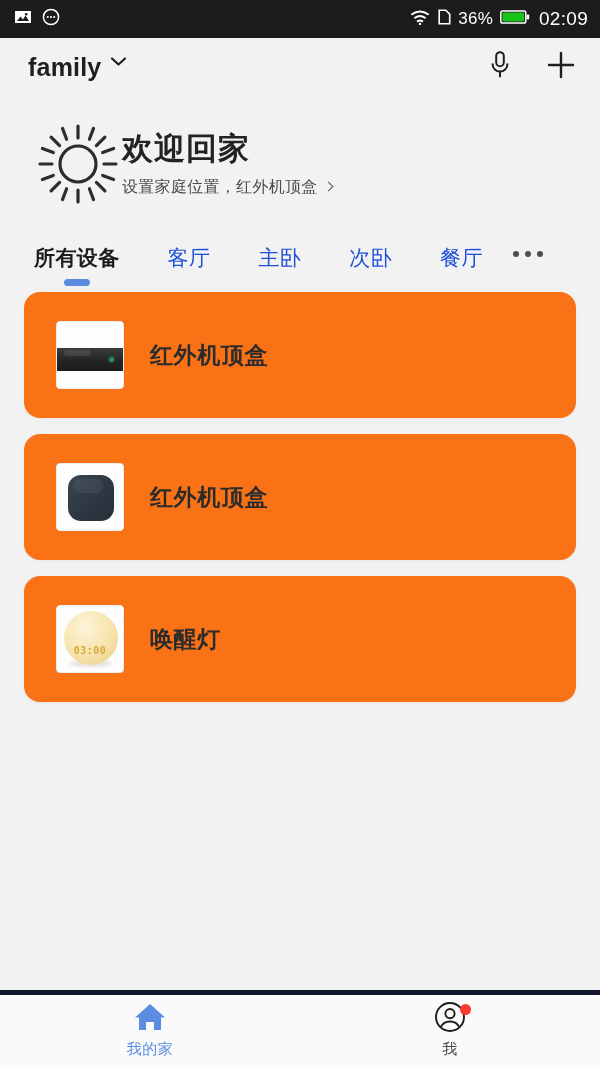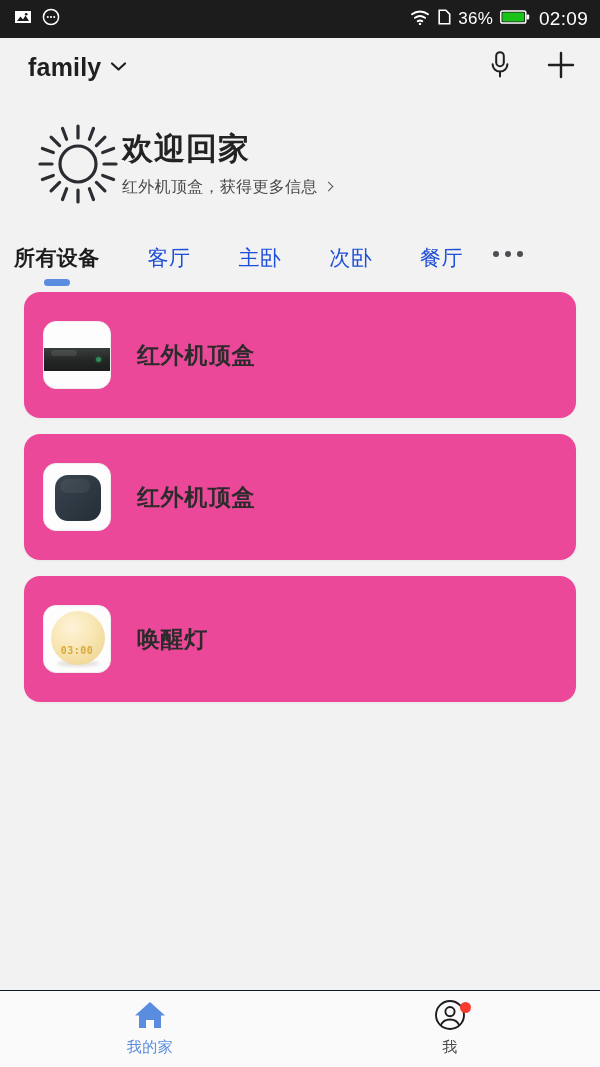--- a/index.html
+++ b/index.html
@@ -52,21 +52,20 @@
   .top-bar {
     height: 58px;
     display: flex;
     align-items: center;
     justify-content: space-between;
     padding: 0 24px 0 28px;
     flex: 0 0 auto;
   }
   .home-select {
     display: flex;
-    align-items: center;
     gap: 9px;
     cursor: pointer;
   }
   .home-name {
     font-size: 25px;
     font-weight: bold;
     color: #1f1f1f;
     letter-spacing: 0.2px;
   }
   .top-actions { display: flex; align-items: center; gap: 34px; }
@@ -103,21 +102,21 @@
     border-right: 1.6px solid #555;
     border-top: 1.6px solid #555;
     transform: rotate(45deg);
     margin-bottom: 1px;
   }
 
   
   .tabs {
     display: flex;
     align-items: flex-start;
-    padding: 30px 0 0 14px;
+    padding: 30px 0 0 34px;
     gap: 0;
     flex: 0 0 auto;
     height: 70px;
   }
   .tab {
     position: relative;
     font-size: 21px;
     color: #1d4ed8;
     letter-spacing: 0.4px;
     margin-right: 48px;
@@ -155,34 +154,34 @@
     display: block;
   }
 
   
   .device-list {
     padding: 8px 24px 0 24px;
     flex: 1 1 auto;
     overflow: hidden;
   }
   .device-card {
-    background: #ec4899;
+    background: #f97316;
     border-radius: 16px;
     height: 126px;
     display: flex;
     align-items: center;
-    padding-left: 19px;
+    padding-left: 32px;
     margin-bottom: 16px;
     box-shadow: 0 1px 3px rgba(0,0,0,0.05);
     cursor: pointer;
   }
   .device-icon-wrap {
     width: 68px;
     height: 68px;
-    border-radius: 13px;
+    border-radius: 4px;
     background: #fdfdfd;
     border: 1px solid #ededed;
     position: relative;
     overflow: hidden;
     flex: 0 0 auto;
   }
   .device-name {
     font-size: 23px;
     font-weight: bold;
     color: #2b2b2b;
@@ -256,21 +255,21 @@
     font-size: 10px;
     font-weight: bold;
     color: #d9a93c;
     letter-spacing: 0.5px;
   }
 
   
   .bottom-nav {
     height: 77px;
     background: #fafafa;
-    border-top: 1px solid #0f172a;
+    border-top: 5px solid #0f172a;
     display: flex;
     align-items: center;
     flex: 0 0 auto;
   }
   .nav-item {
     flex: 1 1 0;
     display: flex;
     flex-direction: column;
     align-items: center;
     justify-content: center;
@@ -389,21 +388,21 @@
           <line x1="8.4" y1="28.5" x2="19.3" y2="32.6"></line>
           <line x1="68.7" y1="55.4" x2="79.6" y2="59.5"></line>
           <line x1="28.5" y1="79.6" x2="32.6" y2="68.7"></line>
           <line x1="55.4" y1="19.3" x2="59.5" y2="8.4"></line>
         </g>
       </svg>
     </span>
     <div class="welcome-text">
       <div class="welcome-title">欢迎回家</div>
       <div class="welcome-sub">
-        <span>红外机顶盒，获得更多信息</span>
+        <span>设置家庭位置，红外机顶盒</span>
         <span class="chev-right"></span>
       </div>
     </div>
   </div>
 
   <div class="tabs">
     <div class="tab active">所有设备</div>
     <div class="tab">客厅</div>
     <div class="tab">主卧</div>
     <div class="tab">次卧</div>

